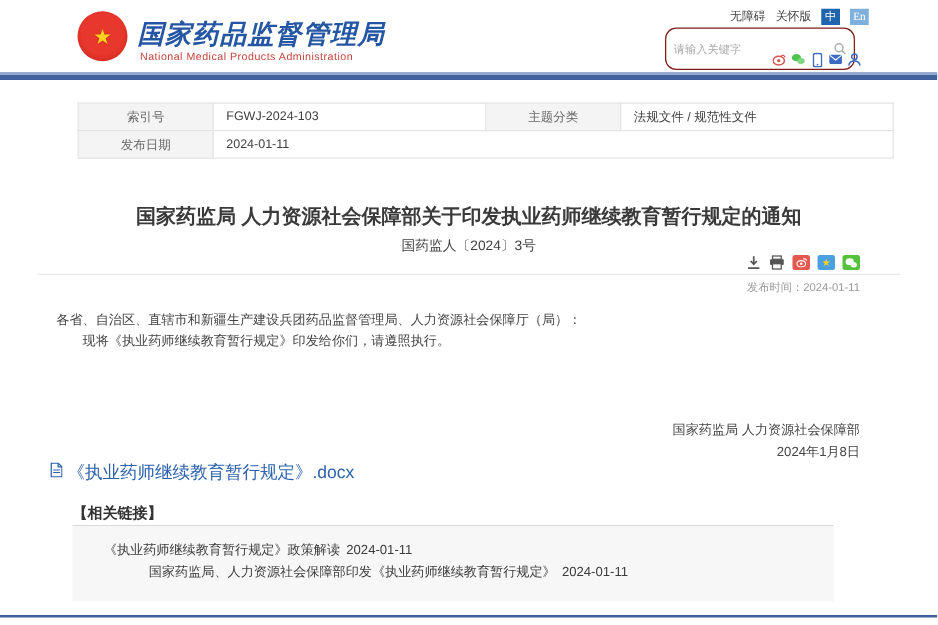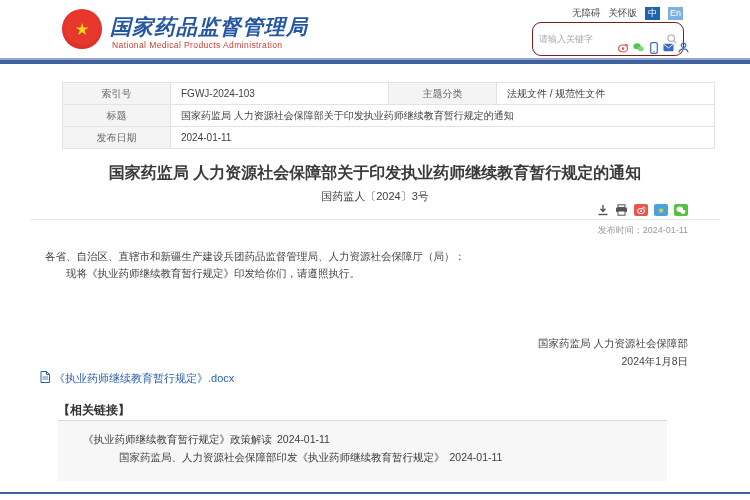--- a/index.html
+++ b/index.html
@@ -8,21 +8,21 @@
 
   
   .header { position:absolute; top:0; left:0; width:750px; height:58px; background:#fff; }
   .emblem { position:absolute; left:62px; top:9px; width:40px; height:40px; border-radius:50%;
             background:radial-gradient(circle at 50% 45%, #e8372c 55%, #c01f16 100%);
             display:flex; align-items:center; justify-content:center; }
   .emblem .star { color:#ffd21e; font-size:17px; line-height:1; text-shadow:0 0 1px #a8150d; }
   .site-title { position:absolute; left:110px; top:13px; font-size:21px; font-weight:bold; color:#2456a4; letter-spacing:1px;font-style:italic; }
   .site-subtitle { position:absolute; left:112px; top:40px; font-size:8.5px; color:#c5403b; letter-spacing:0.4px; }
 
-  .topbar { position:absolute; top:7px; right:67px; display:flex; align-items:center; gap:8px; font-size:9.5px; color:#444; }
+  .topbar { position:absolute; top:7px; right:55px; display:flex; align-items:center; gap:8px; font-size:9.5px; color:#444;font-family:Liberation Serif, serif; }
   .topbar a { color:#444; text-decoration:none; cursor:pointer; }
   .lang-btn { display:inline-block; width:15px; height:13px; line-height:13px; text-align:center; color:#fff; font-size:9px; cursor:pointer; }
   .lang-zh { background:#1f64ae; }
   .lang-en { background:#7fb0dd; }
 
   .search-box { position:absolute; top:22px; right:66px; width:152px; height:16px; border:1px solid #7f1d1d; border-radius:9px;
                 display:flex; align-items:center; padding:16px 6px; background:#fff; }
   .search-box input { flex:1; border:none; outline:none; font-size:9px; color:#555; background:transparent;
                       font-family:"Liberation Sans","DejaVu Sans",sans-serif; }
   .search-box input::placeholder { color:#aaa; }
@@ -54,21 +54,21 @@
   .publish-time { position:absolute; top:224px; right:62px; font-size:9px; color:#999; }
 
   .body-text { position:absolute; left:45px; width:660px; font-size:10.5px; color:#444; line-height:17px; }
   .p1 { top:248px; }
   .p2 { top:265px; text-indent:21px; }
 
   .signature { position:absolute; top:337px; right:62px; font-size:10.5px; color:#444; }
   .sign-date { position:absolute; top:355px; right:62px; font-size:10.5px; color:#444; }
 
   .attachment { position:absolute; top:369px; left:40px; display:flex; align-items:center; gap:4px; cursor:pointer; }
-  .attachment .att-label { font-size:11px; color:#2c62ad; text-decoration:none; }
+  .attachment .att-label { font-size:14px; color:#2c62ad; text-decoration:none; }
 
   
   .related-heading { position:absolute; top:402px; left:58px; font-size:12px; font-weight:bold; color:#333; }
   .related-hr { position:absolute; top:420px; left:58px; width:609px; border-top:1px solid #d9d9d9; }
   .related-panel { position:absolute; top:421px; left:58px; width:609px; height:60px; background:#f7f7f7; }
   .related-link { position:absolute; left:83px; font-size:10.5px; color:#3c3c3c; cursor:pointer; }
   .rl1 { top:433px; }
   .rl2 { top:451px;padding-left:36px; }
   .related-link .rl-date { margin-left:5px; color:#3c3c3c; }
 
@@ -143,24 +143,20 @@
 
   <table class="meta-table">
     <tbody>
         <tr>
       <td class="lbl">索引号</td>
       <td style="width:218px;">FGWJ-2024-103</td>
       <td class="lbl">主题分类</td>
       <td style="width:218px;">法规文件 / 规范性文件</td>
     </tr>
     <tr>
-      <td class="lbl">标题</td>
-      <td colspan="3">国家药监局 人力资源社会保障部关于印发执业药师继续教育暂行规定的通知</td>
-    </tr>
-    <tr>
       <td class="lbl">发布日期</td>
       <td colspan="3">2024-01-11</td>
     </tr>
   </tbody>
     </table>
 
   <div class="art-title">国家药监局 人力资源社会保障部关于印发执业药师继续教育暂行规定的通知</div>
   <div class="doc-number">国药监人〔2024〕3号</div>
 
   <div class="toolbar">

